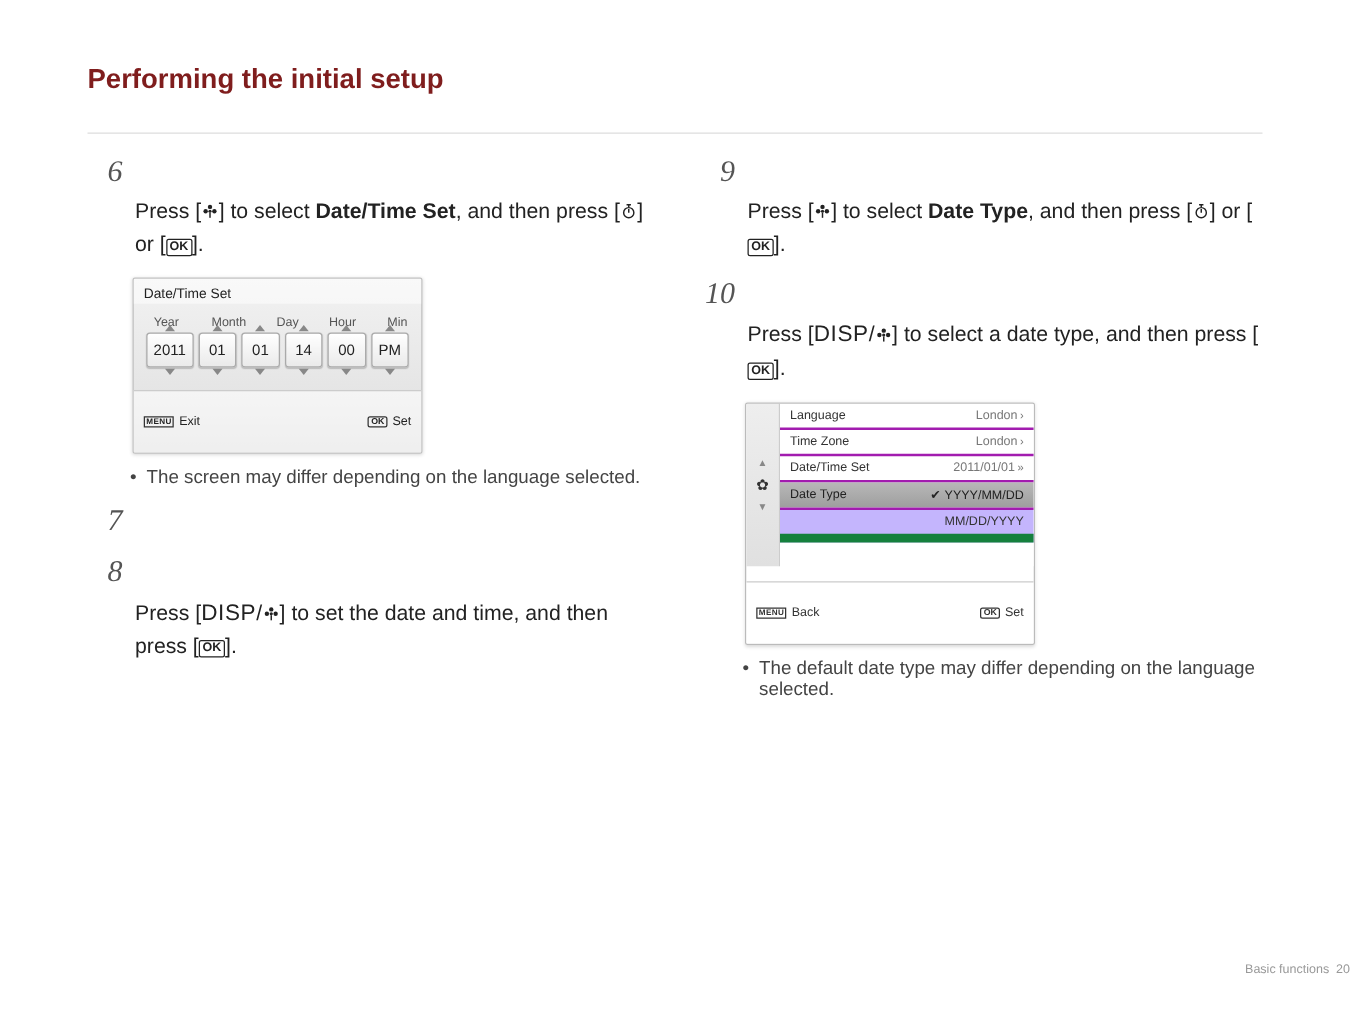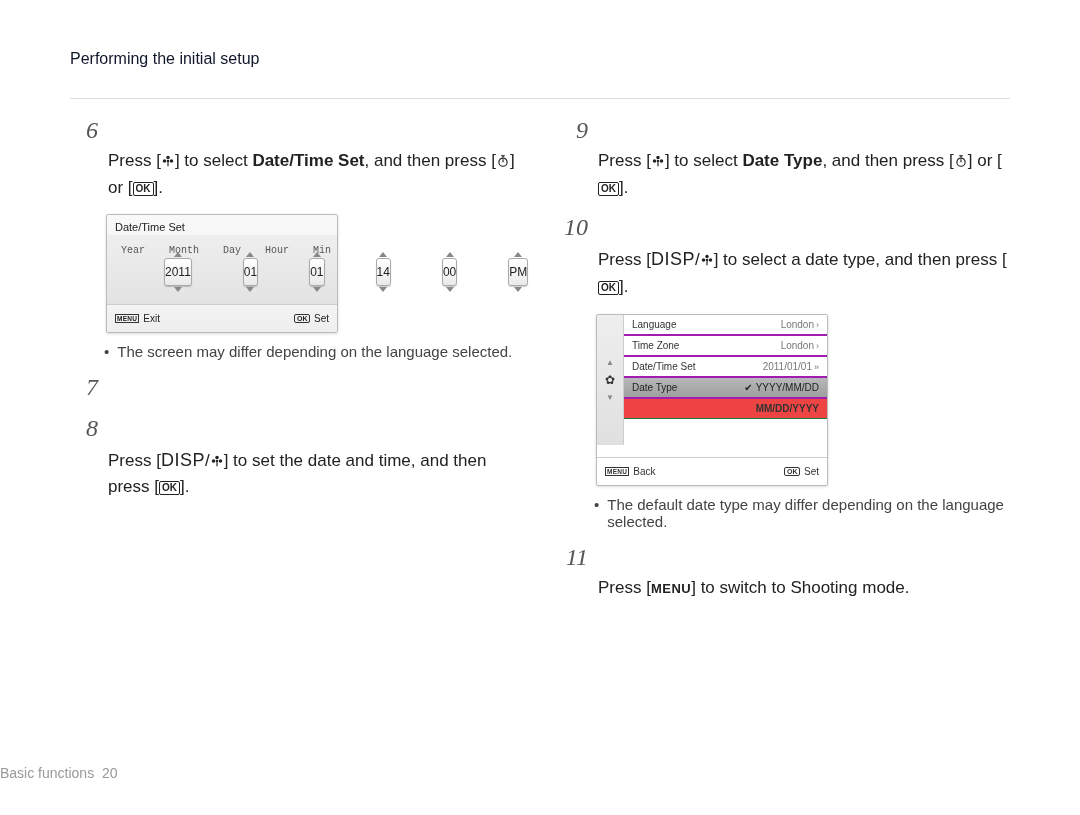--- a/index.html
+++ b/index.html
@@ -1,61 +1,61 @@
 <!DOCTYPE html>
 <html><head>
 <meta charset="utf-8">
 <style>
   html,body{margin:0;padding:0;background:#fff;font-family:Arial,Helvetica,sans-serif;color:#333;}
   .page{width:1080px;height:815px;position:relative;box-sizing:border-box;padding:50px 70px 0 70px;}
-  .header{color:#0f172a;font-size:16px;margin-bottom:30px;font-weight:400;}
+  .header{color:#7f1d1d;font-size:22px;margin-bottom:30px;font-weight:700;}
   .hr{border:none;border-top:1px solid #ddd;margin:6px 0 18px 0;}
   .cols{display:flex;gap:40px;}
   .col{flex:1;}
   .step{display:flex;align-items:flex-start;margin-bottom:14px;}
   .num{font-family:Georgia,'Times New Roman',serif;font-style:italic;font-size:24px;color:#555;width:28px;flex-shrink:0;text-align:right;margin-right:10px;line-height:1.1;}
   .body{font-size:17px;line-height:1.45;color:#222;margin-top:32px;}
   .bold{font-weight:bold;}
   .glyph{display:inline-block;vertical-align:-2px;}
   .glyph.flower svg,.glyph.timer svg,.glyph.ok svg,.glyph.bolt svg,.glyph.disp,.glyph.menu{height:14px;}
   .ok-box{display:inline-block;border:1.5px solid #222;border-radius:2px;font-weight:bold;font-size:10px;padding:0 2px;line-height:12px;vertical-align:1px;}
   .disp{font-weight:normal;font-size:18px;letter-spacing:0.5px;}
   .menu-txt{font-weight:bold;font-size:13px;letter-spacing:0.5px;}
   .bullet-item{display:flex;margin:10px 0 14px 34px;font-size:15px;color:#444;}
   .bullet-item .dot{margin-right:8px;}
   
   .screen{width:230px;background:linear-gradient(#f2f2f2,#e4e4e4 70%,#d6d6d6);border:1px solid #bbb;border-radius:2px;margin:8px 0 10px 36px;font-size:11px;color:#222;box-shadow:0 1px 3px rgba(0,0,0,0.15);}
   .screen-title{padding:6px 8px 2px 8px;font-size:11px;background:rgba(255,255,255,0.5);}
-  .dt-labels{display:flex;gap:24px;padding:10px 10px 2px 14px;font-size:10px;color:#555;font-family:Liberation Mono, monospace;}
+  .dt-labels{display:flex;gap:24px;padding:10px 10px 2px 14px;font-size:10px;color:#555;}
   .dt-labels span{width:30px;text-align:center;}
   .spinner-row{display:flex;gap:4px;padding:0 10px 6px 10px;align-items:stretch;}
-  .spinner{background:linear-gradient(#fff,#eaeaea);border:1px solid #aaa;border-radius:3px;width:32px;box-shadow:inset 0 1px 0 #fff,0 1px 1px rgba(0,0,0,0.2);position:relative;margin-left:47px;}
+  .spinner{background:linear-gradient(#fff,#eaeaea);border:1px solid #aaa;border-radius:3px;width:32px;text-align:center;box-shadow:inset 0 1px 0 #fff,0 1px 1px rgba(0,0,0,0.2);position:relative;}
   .spinner.wide{width:40px;}
   .spinner .val{padding:6px 0;font-size:12px;font-weight:500;}
   .spinner:before,.spinner:after{content:"";position:absolute;left:50%;margin-left:-4px;border-left:4px solid transparent;border-right:4px solid transparent;}
   .spinner:before{top:-7px;border-bottom:5px solid #888;}
   .spinner:after{bottom:-7px;border-top:5px solid #888;}
-  .screen-footer{display:flex;justify-content:space-between;align-items:center;background:rgba(255,255,255,0.6);border-top:1px solid #ccc;padding:8px 8px;margin-top:12px;font-size:10px;}
+  .screen-footer{display:flex;justify-content:space-between;align-items:center;background:rgba(255,255,255,0.6);border-top:1px solid #ccc;padding:19px 8px;margin-top:12px;font-size:10px;}
   .screen-footer .left,.screen-footer .right{display:flex;align-items:center;gap:4px;}
   .mini-ok{border:1px solid #333;border-radius:2px;font-size:7px;font-weight:bold;padding:0 1.5px;}
   .mini-menu{border:1px solid #333;font-size:6.5px;font-weight:bold;padding:0 1px;letter-spacing:0.3px;}
   
   .menu-screen{width:230px;border:1px solid #bbb;border-radius:2px;margin:8px 0 10px 36px;font-size:11px;box-shadow:0 1px 3px rgba(0,0,0,0.15);overflow:hidden;}
   .menu-body{display:flex;height:130px;}
   .menu-side{width:26px;background:linear-gradient(#eee,#e0e0e0);border-right:1px solid #ccc;display:flex;flex-direction:column;align-items:center;justify-content:center;gap:6px;}
   .gear{font-size:12px;color:#333;}
   .arrow-tiny{font-size:8px;color:#888;}
   .menu-main{flex:1;background:#fff;}
   .menu-row{display:flex;justify-content:space-between;padding:4px 8px;border-bottom:2px solid #a21caf;font-size:10px;}
   .menu-row .mval{color:#777;}
   .menu-row .chev{margin-left:2px;font-size:9px;}
   .menu-row.hl{background:linear-gradient(#b8b8b8,#9e9e9e);color:#222;}
-  .menu-row.sub{background:#ef4444;padding-left:60px;border-bottom:1px solid #15803d;font-weight:bold;}
+  .menu-row.sub{background:#c4b5fd;padding-left:60px;border-bottom:7px solid #15803d;}
   .check{margin-right:3px;font-size:10px;}
-  .footer{position:absolute;bottom:34px;left:0;right:0;text-align:left;font-size:14px;color:#999;}
+  .footer{position:absolute;bottom:34px;left:0;right:0;text-align:right;font-size:10px;color:#999;}
 </style>
 </head>
 <body>
 
 <div class="page">
   <div class="header">Performing the initial setup</div>
   <hr class="hr">
 
   <div class="cols">
 
@@ -228,26 +228,20 @@
               <span>Set</span>
             </div>
         </div>
       </div>
 
       <div class="bullet-item">
           <span class="dot">•</span>
           <span>The default date type may differ depending on the language selected.</span>
         </div>
 
-      <div class="step">
-        <div class="num">11</div>
-        <div class="body">
-          <span>Press [</span><span class="menu-txt">MENU</span><span>] to switch to Shooting mode.</span>
-        </div>
-      </div>
 
     </div>
   </div>
 
   <div class="footer">
     <span>Basic functions</span>&nbsp;&nbsp;<span>20</span>
   </div>
 </div>
 
 </body></html>

